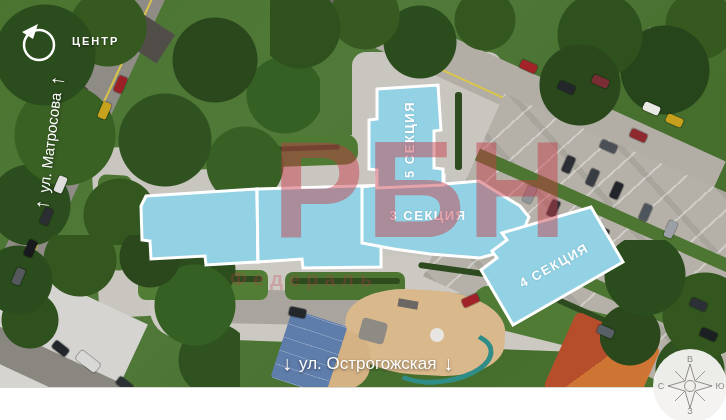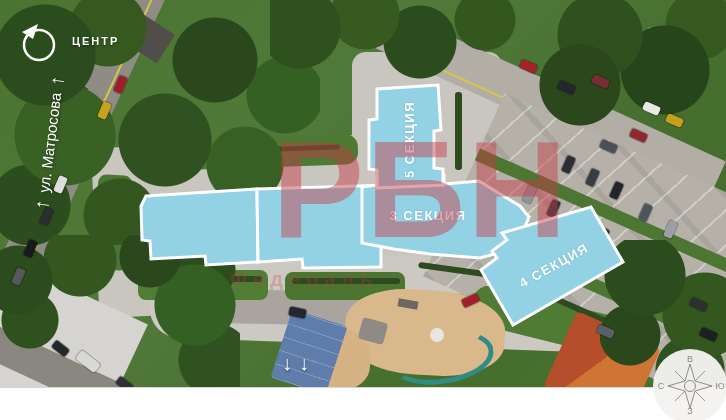--- a/index.html
+++ b/index.html
@@ -160,20 +160,21 @@
   <div class="abs wm z8" style="left:272px;top:120px;">РБН</div>
   <div class="abs wm-sub z8" style="left:230px;top:240px;">Федераль</div>
 
   <div class="abs street z9" style="left:30px;top:208px;transform:rotate(-83deg);transform-origin:left top;font-size:15px;">
     <span class="arr">↑</span>
     <span>ул. Матросова</span>
     <span class="arr">↑</span>
   </div>
   <div class="abs street z9" style="left:282px;top:352px;">
     <span class="arr">↓</span>
+    <span>ул. Острогожская</span>
     <span class="arr">↓</span>
   </div>
 
   <svg class="abs z9" width="46" height="46" viewBox="0 0 46 46" style="left:16px;top:20px;">
     <circle cx="23" cy="25" r="15" fill="none" stroke="#ffffff" stroke-width="2.5"></circle>
     <polygon points="6,12 22,4 17,19" fill="#ffffff"></polygon>
   </svg>
   <div class="abs z9" style="left:72px;top:35px;color:#fff;font-size:11px;letter-spacing:2px;font-weight:bold;text-shadow:0 1px 2px rgba(0,0,0,.5);">ЦЕНТР</div>
 
   <div class="abs z10" style="left:0;top:387px;width:726px;height:33px;background:#ffffff;border-top:1px solid #d9d7d4;"></div>

